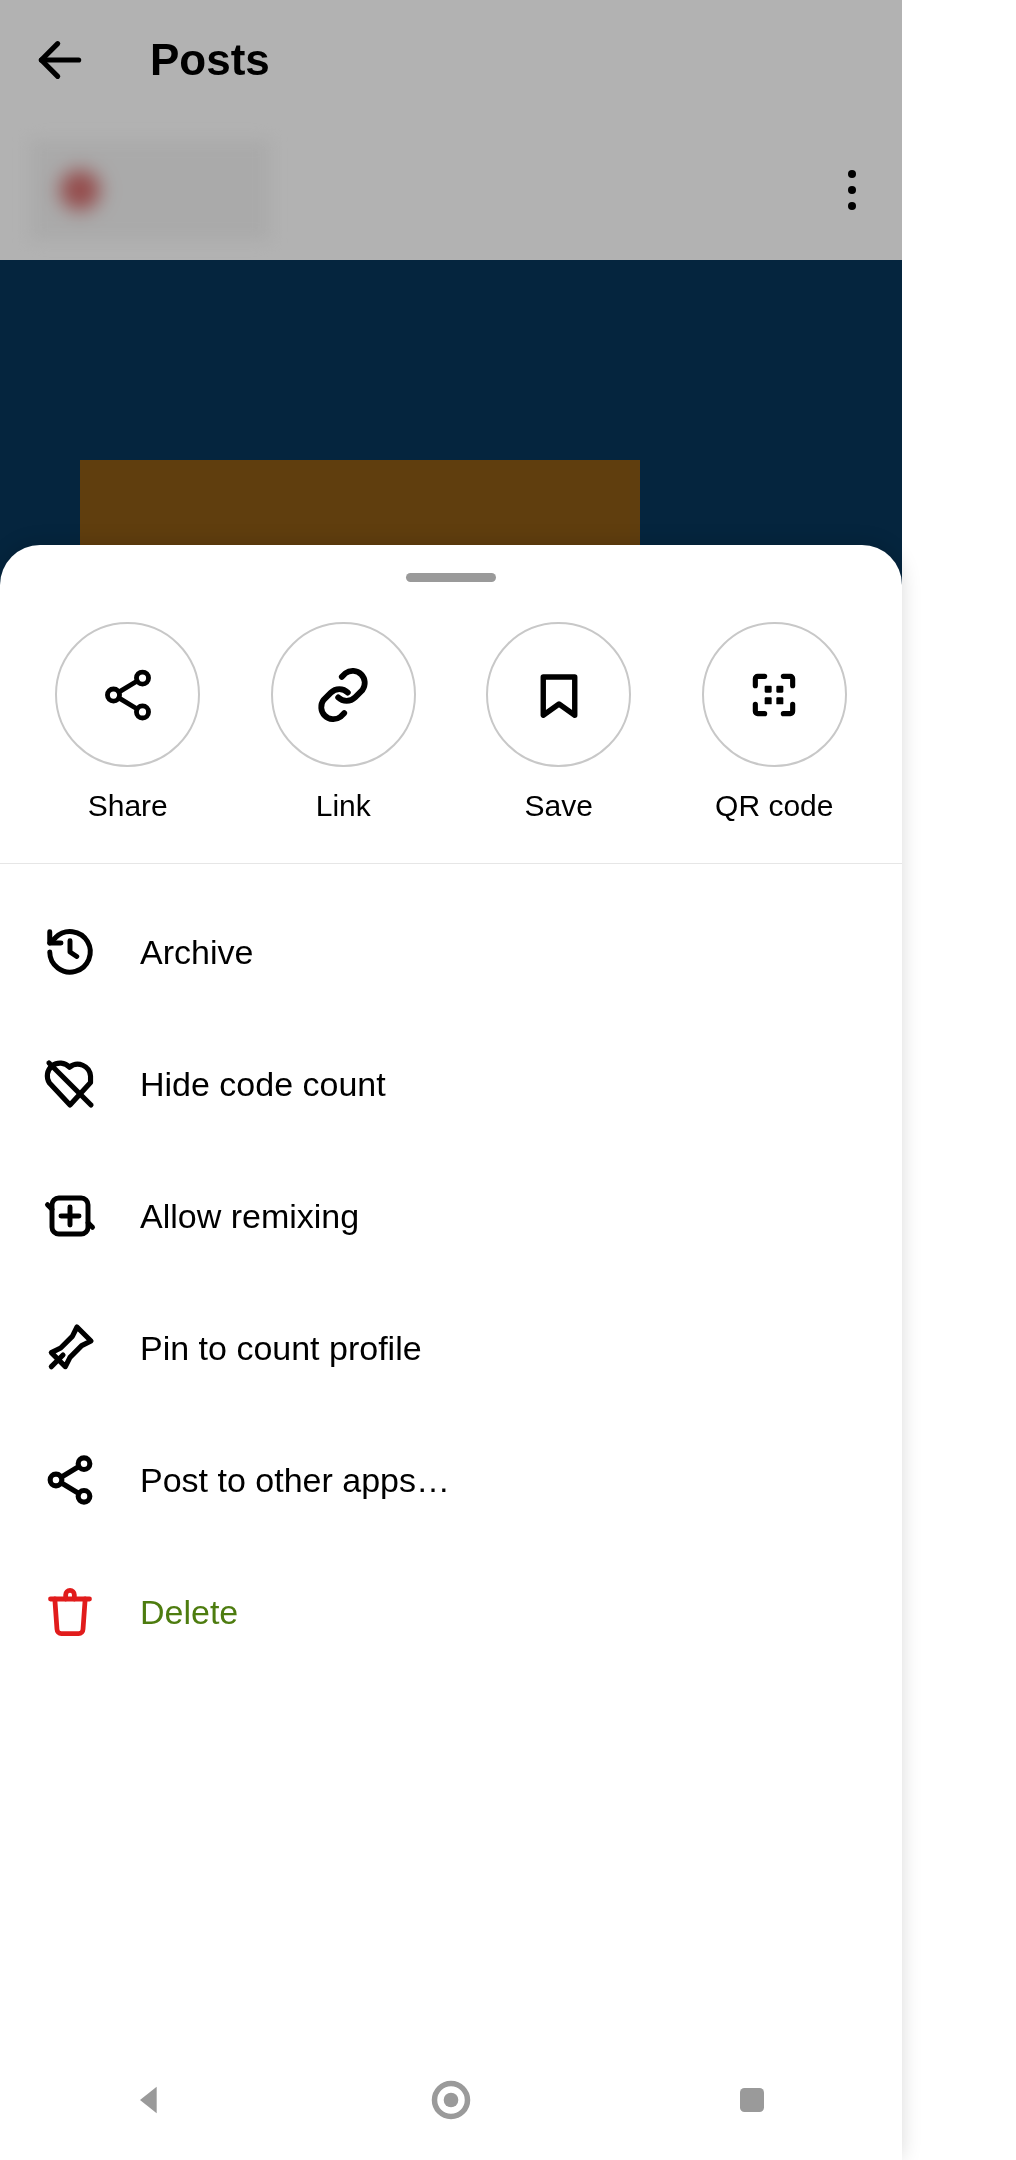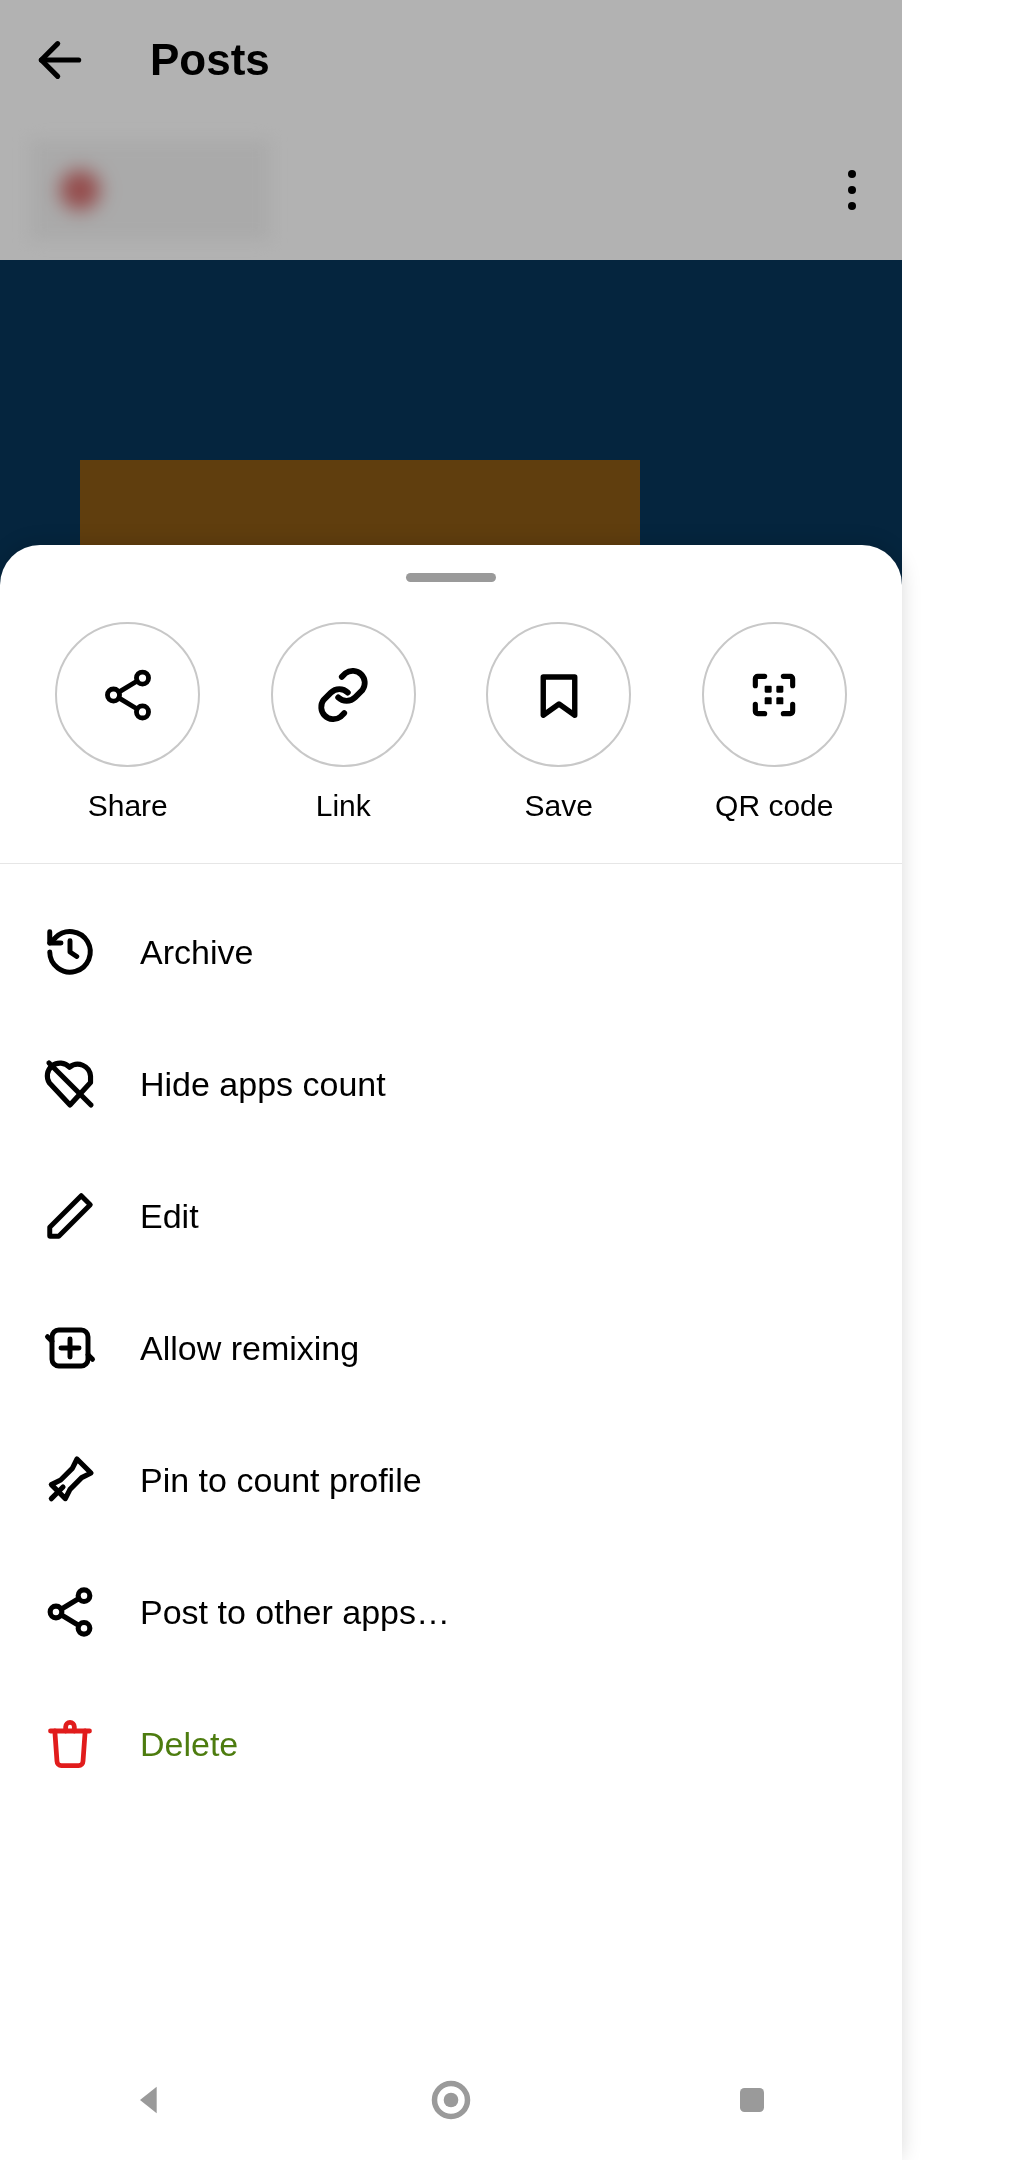--- a/index.html
+++ b/index.html
@@ -143,32 +143,24 @@
         <div class="mlabel">Archive</div>
       </div>
 
       <div class="mitem">
         <div class="micon">
           <svg width="56" height="56" viewBox="0 0 24 24" fill="none" stroke="#000" stroke-width="2.2" stroke-linecap="round" stroke-linejoin="round">
               <path d="M20.8 8.6a5.5 5.5 0 0 0-9-3.8 5.5 5.5 0 0 0-8.6 6.8L12 21l8.8-9.6z"></path>
               <line x1="3" y1="3" x2="21" y2="21"></line>
             </svg>
         </div>
-        <div class="mlabel">Hide apps count</div>
-      </div>
-
-
-      <div class="mitem">
-        <div class="micon">
-          <svg width="54" height="54" viewBox="0 0 24 24" fill="none" stroke="#000" stroke-width="2.2" stroke-linecap="round" stroke-linejoin="round">
-              <path d="M17 3l4 4L7 21H3v-4z"></path>
-            </svg>
-        </div>
-        <div class="mlabel">Edit</div>
-      </div>
+        <div class="mlabel">Hide code count</div>
+      </div>
+
+
 
       <div class="mitem">
         <div class="micon">
           <svg width="54" height="54" viewBox="0 0 24 24" fill="none" stroke="#000" stroke-width="2.2" stroke-linecap="round" stroke-linejoin="round">
               <rect x="4" y="4" width="16" height="16" rx="3"></rect>
               <line x1="12" y1="8" x2="12" y2="16"></line>
               <line x1="8" y1="12" x2="16" y2="12"></line>
               <path d="M4 9 2 7"></path>
               <path d="M20 15l2 2"></path>
             </svg>

